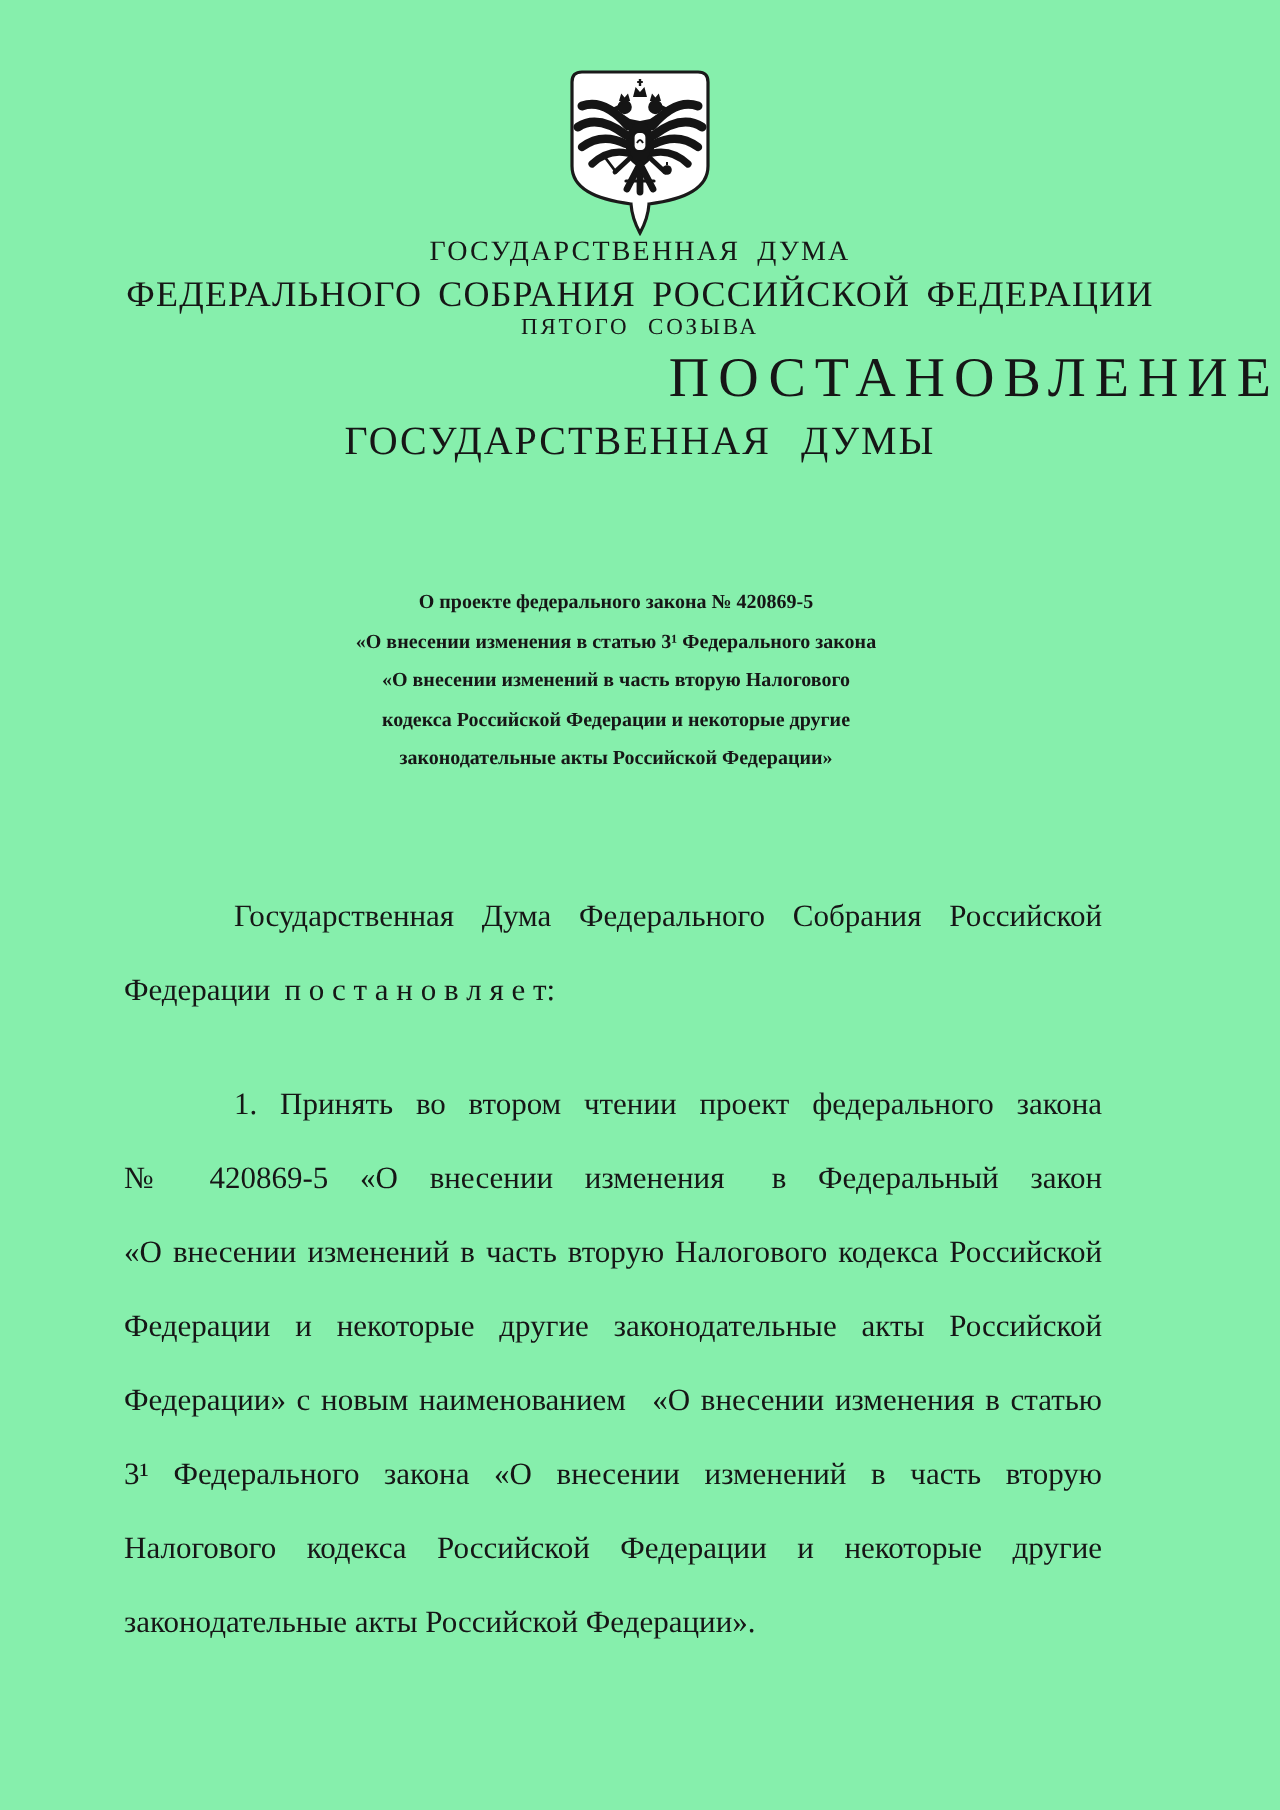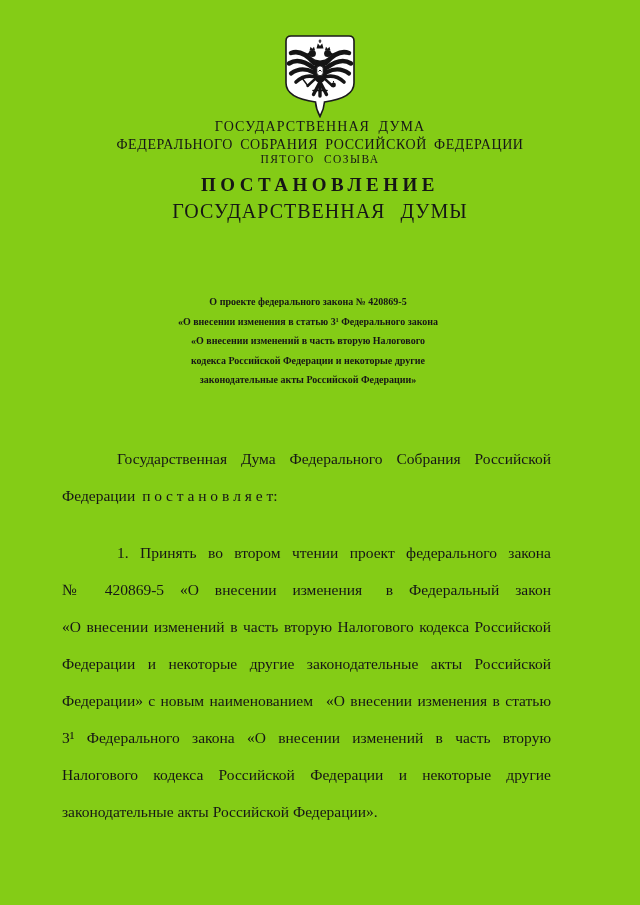--- a/index.html
+++ b/index.html
@@ -1,30 +1,30 @@
 <!DOCTYPE html>
 <html><head>
 <meta charset="utf-8">
 <style>
   html,body { margin:0; padding:0; background:#888; }
   .page {
     position:relative; width:640px; height:905px; margin:0 auto;
-    background:#84cc16; color:#161616;
+    background:#86efac; color:#161616;
     font-family:"Liberation Serif", serif;
     overflow:hidden;
   }
   .emblem { position:absolute; top:32px; left:282px; width:76px; height:88px; }
 
   .org-header { position:absolute; top:119px; left:0; width:640px; text-align:center; }
   .org-line1 { font-size:14px; letter-spacing:1.1px; word-spacing:4px; }
-  .org-line2 { font-size:14px; letter-spacing:0.6px; word-spacing:3px; margin-top:2px; }
+  .org-line2 { font-size:18px; letter-spacing:0.6px; word-spacing:3px; margin-top:2px; }
   .org-line3 { font-size:11.5px; letter-spacing:1.4px; word-spacing:5px; margin-top:0; }
 
   .doc-type { position:absolute; top:174px; left:0; width:640px; text-align:center; }
-  .doc-type-main { font-size:19px; font-weight:bold; letter-spacing:4.5px; }
+  .doc-type-main { font-size:28px; font-weight:normal; letter-spacing:4.5px;text-align:right; }
   .doc-type-sub  { font-size:20px; letter-spacing:1px; word-spacing:9px; margin-top:4px; }
 
   .subject {
     position:absolute; top:292px; left:62px; width:492px;
     text-align:center; font-weight:bold; font-size:10px; line-height:19.5px;
   }
 
   .body-text { position:absolute; top:440px; left:62px; width:489px; font-size:15.5px; line-height:37px; }
   .para2 { margin-top:20px; }
   .jl   { text-align:justify; text-align-last:justify; }

